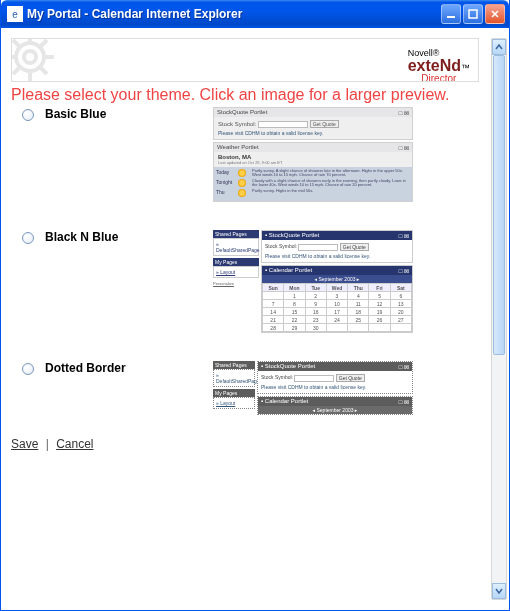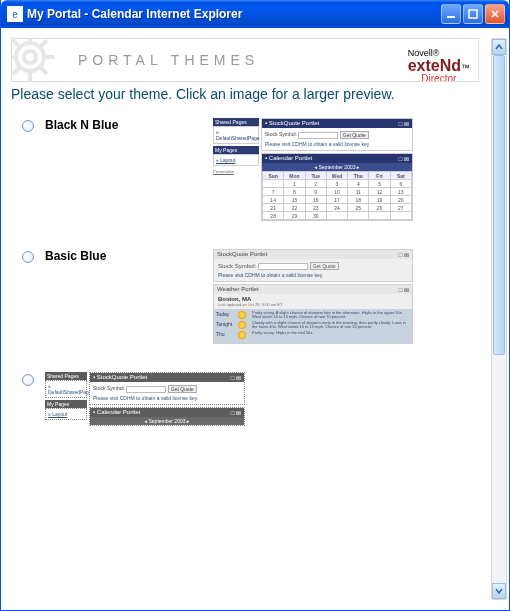--- a/index.html
+++ b/index.html
@@ -107,23 +107,23 @@
     position: absolute;
     right: 8px;
     top: 10px;
     text-align: left;
     line-height: 1;
   }
   .brand-n { font-size: 9px; color: #000; }
   .brand-e { font-size: 16px; font-weight: bold; color: #7f1d1d; }
   .brand-d { font-size: 10px; color: #d33; text-align: center; }
   .intro {
-    color: #0c4a6e;
-    font-size: 14px;
-    margin: 4px 0 16px 0;
+    color: #ef4444;
+    font-size: 16px;
+    margin: 4px 0 3px 0;
   }
   .theme-row {
     display: flex;
     align-items: flex-start;
     margin-bottom: 26px;
   }
   .radio-col {
     width: 34px;
     padding-top: 2px;
     text-align: center;
@@ -348,31 +348,78 @@
               <line x1="28" y1="4" x2="28" y2="12"></line>
               <line x1="28" y1="44" x2="28" y2="52"></line>
               <line x1="4" y1="28" x2="12" y2="28"></line>
               <line x1="44" y1="28" x2="52" y2="28"></line>
               <line x1="11" y1="11" x2="17" y2="17"></line>
               <line x1="39" y1="39" x2="45" y2="45"></line>
               <line x1="45" y1="11" x2="39" y2="17"></line>
               <line x1="17" y1="39" x2="11" y2="45"></line>
             </g>
           </svg>
-          <span class="banner-title">PORTAL THEMES</span>
           <div class="banner-brand">
             <div class="brand-n">Novell®</div>
             <div>
               <span class="brand-e">exteNd</span><span class="brand-n">™</span>
             </div>
             <div class="brand-d">Director</div>
           </div>
         </div>
 
         <div class="intro">Please select your theme. Click an image for a larger preview.</div>
+
+        <div class="theme-row">
+          <div class="radio-col"><span class="radio"></span></div>
+          <div class="name-col">Basic Blue</div>
+          <div class="preview-col">
+            <div class="preview">
+              <div class="pv1-portlet">
+                <div class="pv1-header">
+                    <span>StockQuote Portlet</span>
+                    <span>□ ⊠</span>
+                  </div>
+                <div class="pv1-body">
+                  <span>Stock Symbol:</span>
+                  <span class="pv1-input"></span>
+                  <span class="pv1-btn">Get Quote</span>
+                  <div style="margin-top:2px;font-size:5px;color:#357;">Please visit CDHM to obtain a valid license key.</div>
+                </div>
+              </div>
+              <div class="pv1-portlet">
+                <div class="pv1-header">
+                    <span>Weather Portlet</span>
+                    <span>□ ⊠</span>
+                  </div>
+                <div class="pv1-body" style="padding:2px 4px;">
+                  <div style="font-weight:bold;font-size:6px;color:#333;">Boston, MA</div>
+                  <div style="font-size:4px;color:#777;">Last updated on Oct 29, 9:00 am ET</div>
+                </div>
+                <div class="pv1-weather-body">
+                  <div class="pv1-forecast-row">
+                      <div class="pv1-day">Today</div>
+                      <div class="pv1-iconcell"><span class="pv1-sun"></span></div>
+                      <div class="pv1-txt">Partly sunny. A slight chance of showers late in the afternoon. Highs in the upper 50s. West winds 10 to 15 mph. Chance of rain 70 percent.</div>
+                    </div>
+                  <div class="pv1-forecast-row">
+                      <div class="pv1-day">Tonight</div>
+                      <div class="pv1-iconcell"><span class="pv1-sun"></span></div>
+                      <div class="pv1-txt">Cloudy with a slight chance of showers early in the evening, then partly cloudy. Lows in the lower 40s. West winds 10 to 15 mph. Chance of rain 20 percent.</div>
+                    </div>
+                  <div class="pv1-forecast-row">
+                      <div class="pv1-day">Thu</div>
+                      <div class="pv1-iconcell"><span class="pv1-sun"></span></div>
+                      <div class="pv1-txt">Partly sunny. Highs in the mid 50s.</div>
+                    </div>
+                </div>
+              </div>
+            </div>
+          </div>
+        </div>
 
         <div class="theme-row">
           <div class="radio-col"><span class="radio"></span></div>
           <div class="name-col">Black N Blue</div>
           <div class="preview-col">
             <div class="preview pv2">
               <div class="pv2-side">
                 <div class="pv2-sidehead">Shared Pages</div>
                 <div class="pv2-sidebody">» DefaultSharedPage</div>
                 <div class="pv2-sidehead" style="margin-top:2px;">My Pages</div>
@@ -457,70 +504,23 @@
                           <td></td>
                         </tr>
                   </tbody>
                     </table>
                 </div>
               </div>
             </div>
           </div>
         </div>
 
-        <div class="theme-row">
-          <div class="radio-col"><span class="radio"></span></div>
-          <div class="name-col">Basic Blue</div>
-          <div class="preview-col">
-            <div class="preview">
-              <div class="pv1-portlet">
-                <div class="pv1-header">
-                    <span>StockQuote Portlet</span>
-                    <span>□ ⊠</span>
-                  </div>
-                <div class="pv1-body">
-                  <span>Stock Symbol:</span>
-                  <span class="pv1-input"></span>
-                  <span class="pv1-btn">Get Quote</span>
-                  <div style="margin-top:2px;font-size:5px;color:#357;">Please visit CDHM to obtain a valid license key.</div>
-                </div>
-              </div>
-              <div class="pv1-portlet">
-                <div class="pv1-header">
-                    <span>Weather Portlet</span>
-                    <span>□ ⊠</span>
-                  </div>
-                <div class="pv1-body" style="padding:2px 4px;">
-                  <div style="font-weight:bold;font-size:6px;color:#333;">Boston, MA</div>
-                  <div style="font-size:4px;color:#777;">Last updated on Oct 29, 9:00 am ET</div>
-                </div>
-                <div class="pv1-weather-body">
-                  <div class="pv1-forecast-row">
-                      <div class="pv1-day">Today</div>
-                      <div class="pv1-iconcell"><span class="pv1-sun"></span></div>
-                      <div class="pv1-txt">Partly sunny. A slight chance of showers late in the afternoon. Highs in the upper 50s. West winds 10 to 15 mph. Chance of rain 70 percent.</div>
-                    </div>
-                  <div class="pv1-forecast-row">
-                      <div class="pv1-day">Tonight</div>
-                      <div class="pv1-iconcell"><span class="pv1-sun"></span></div>
-                      <div class="pv1-txt">Cloudy with a slight chance of showers early in the evening, then partly cloudy. Lows in the lower 40s. West winds 10 to 15 mph. Chance of rain 20 percent.</div>
-                    </div>
-                  <div class="pv1-forecast-row">
-                      <div class="pv1-day">Thu</div>
-                      <div class="pv1-iconcell"><span class="pv1-sun"></span></div>
-                      <div class="pv1-txt">Partly sunny. Highs in the mid 50s.</div>
-                    </div>
-                </div>
-              </div>
-            </div>
-          </div>
-        </div>
-
         <div class="theme-row" style="margin-bottom:10px;">
           <div class="radio-col"><span class="radio"></span></div>
+          <div class="name-col">Dotted Border</div>
           <div class="preview-col">
             <div class="preview pv3">
               <div class="pv3-side">
                 <div class="pv3-sidehead">Shared Pages</div>
                 <div class="pv3-sidebody">» DefaultSharedPage</div>
                 <div class="pv3-sidehead" style="margin-top:2px;">My Pages</div>
                 <div class="pv3-sidebody">
                     <div style="text-decoration:underline;">» Layout</div>
                   </div>
               </div>
@@ -542,20 +542,25 @@
                       <span>▪ Calendar Portlet</span>
                       <span>□ ⊠</span>
                     </div>
                   <div class="pv3-cal-title"><span>◂ </span><span>September 2003</span><span> ▸</span></div>
                 </div>
               </div>
             </div>
           </div>
         </div>
 
+        <div class="actions">
+          <a href="#">Save</a>
+          <span class="sep">|</span>
+          <a href="#">Cancel</a>
+        </div>
 
       </div>
 
       <div class="scrollbar">
         <div class="sb-btn">
           <svg width="8" height="8">
               <polyline points="1,6 4,2 7,6" fill="none" stroke="#3a66a3" stroke-width="1.5"></polyline>
             </svg>
         </div>
         <div class="sb-track">

